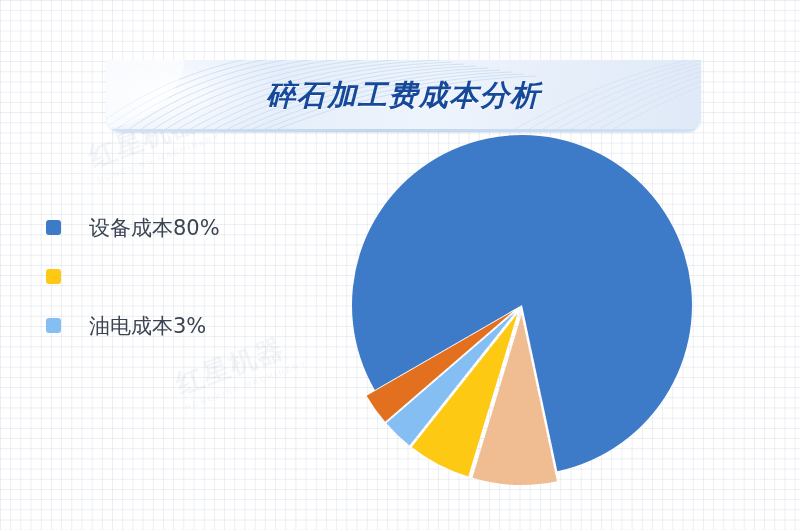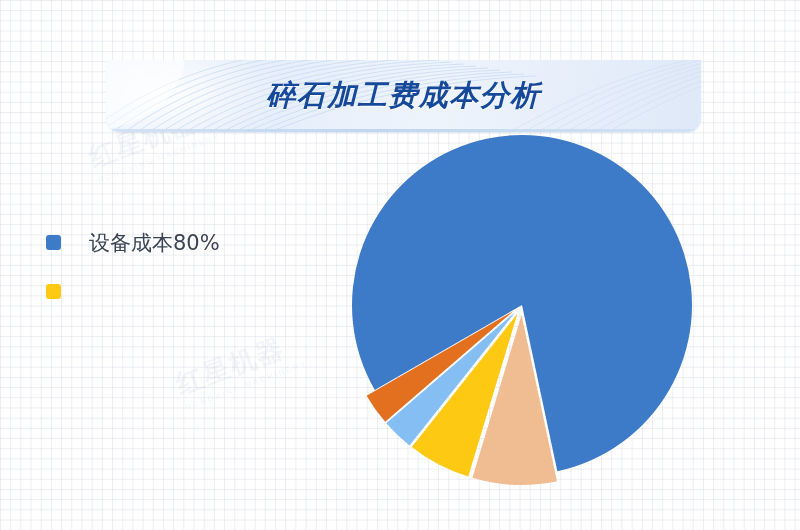--- a/index.html
+++ b/index.html
@@ -91,21 +91,21 @@
     color: #17499a;
     letter-spacing: 1.5px;
     text-shadow: 0 1px 0 rgba(255,255,255,0.85);
     font-family: "DejaVu Sans", "Liberation Sans", sans-serif;
   }
 
   
   .legend {
     position: absolute;
     left: 46px;
-    top: 218px;
+    top: 203px;
     width: 250px;
     text-align: center;
   }
   .legend-item {
     display: flex;
     align-items: center;
     height: 49px;
   }
   .legend-swatch {
     width: 15px;
@@ -190,20 +190,24 @@
   </div>
 
   <div class="legend">
     <div class="legend-item">
       <span class="legend-swatch" style="background: rgb(61, 123, 200);"></span>
       <span class="legend-label">设备成本80%</span>
     </div>
     <div class="legend-item">
       <span class="legend-swatch" style="background: rgb(253, 201, 19);"></span>
     </div>
+    <div class="legend-item">
+      <span class="legend-swatch" style="background: rgb(132, 190, 242);"></span>
+      <span class="legend-label">油电成本3%</span>
+    </div>
   </div>
 
   <div class="pie-wrap">
     <svg class="pie-svg" viewBox="0 0 400 400">
       <g id="pie-slices">
           <path d="M 192 195 L 44.77568135664541 280 A 170 170 0 1 1 227.34498743901904 361.28509212474694 Z" fill="#3d7bc8"></path>
           <path d="M 191.58124346270802 204.99122830098858 L 226.92623090172705 371.27632042573555 A 170 170 0 0 1 142.44583798214796 367.73554288144004 Z" fill="#f0bd92"></path>
           <path d="M 187.36703964880138 203.86203579231216 L 138.23163416824133 366.6063503727636 A 170 170 0 0 1 81.77191700148853 337.08992353770486 Z" fill="#fdc913"></path>
           <path d="M 185.07856826129594 202.2176022809836 L 79.4834456139831 335.4454900263763 A 170 170 0 0 1 56.38940880049719 313.29910495930136 Z" fill="#84bef2"></path>
           <path d="M 183.84872204271446 200.7928117234268 L 55.15956258191571 311.8743144017446 A 170 170 0 0 1 36.62440339935986 285.7928117234268 Z" fill="#e2701e"></path>

